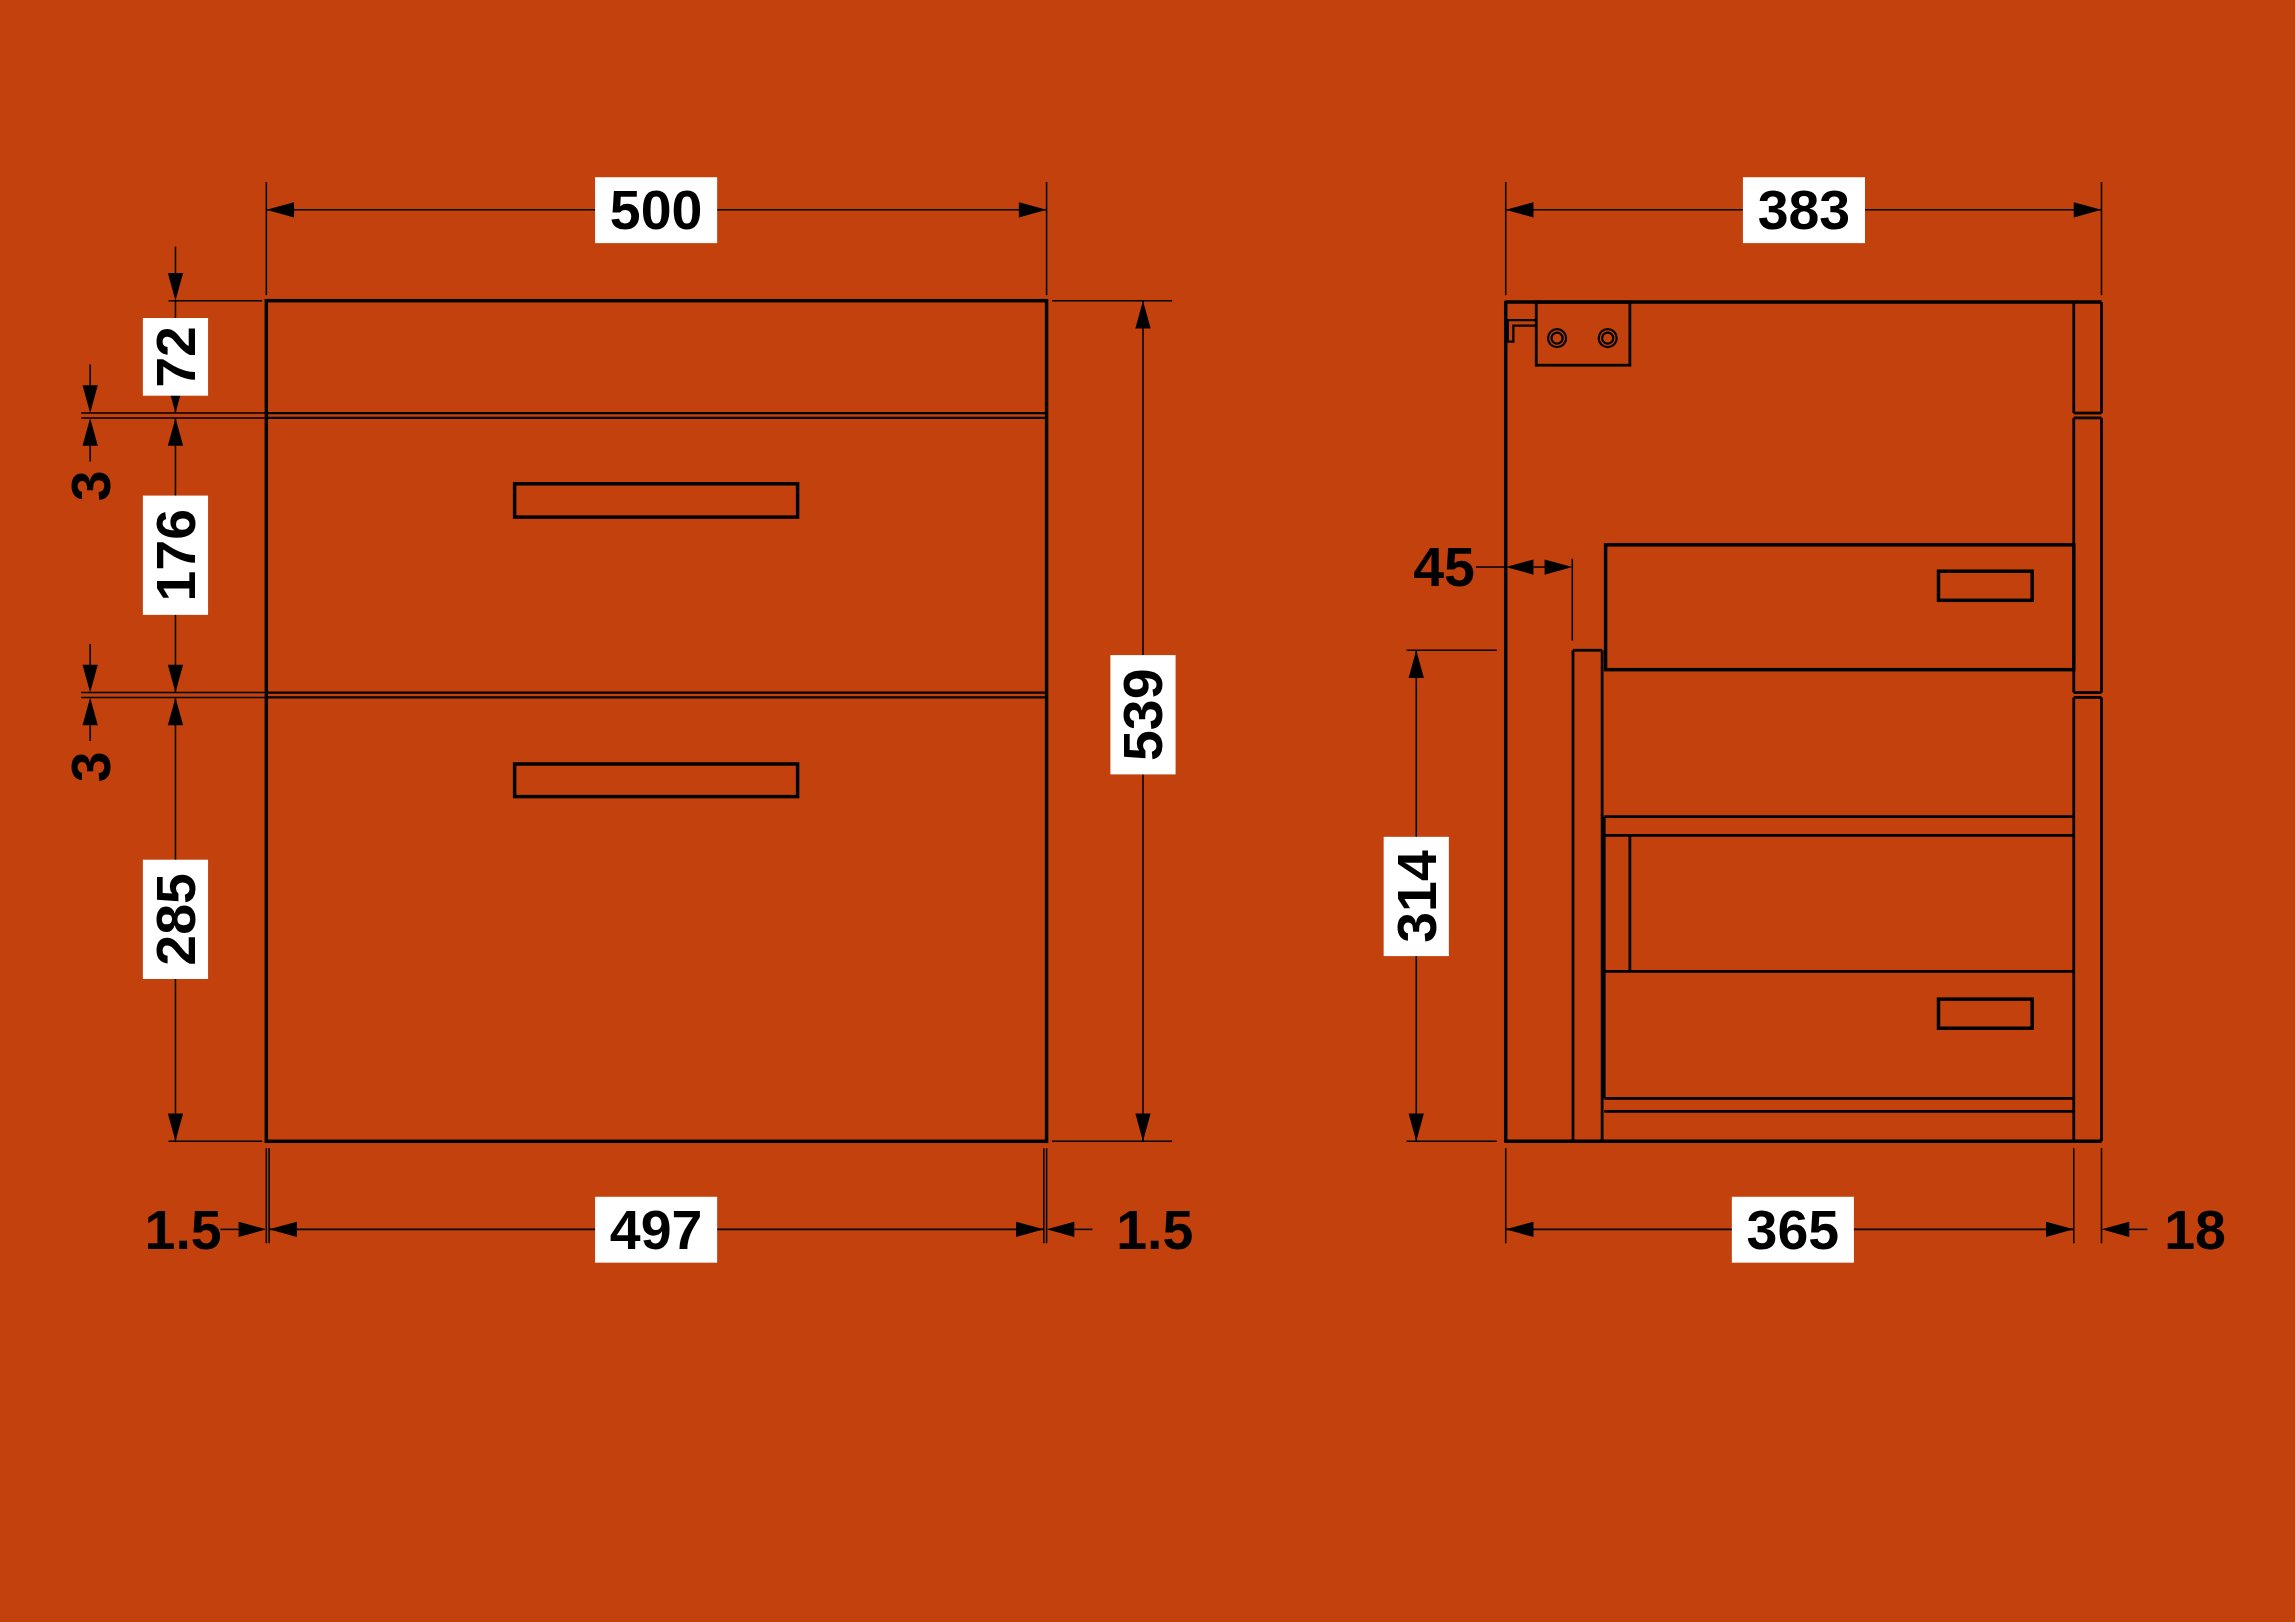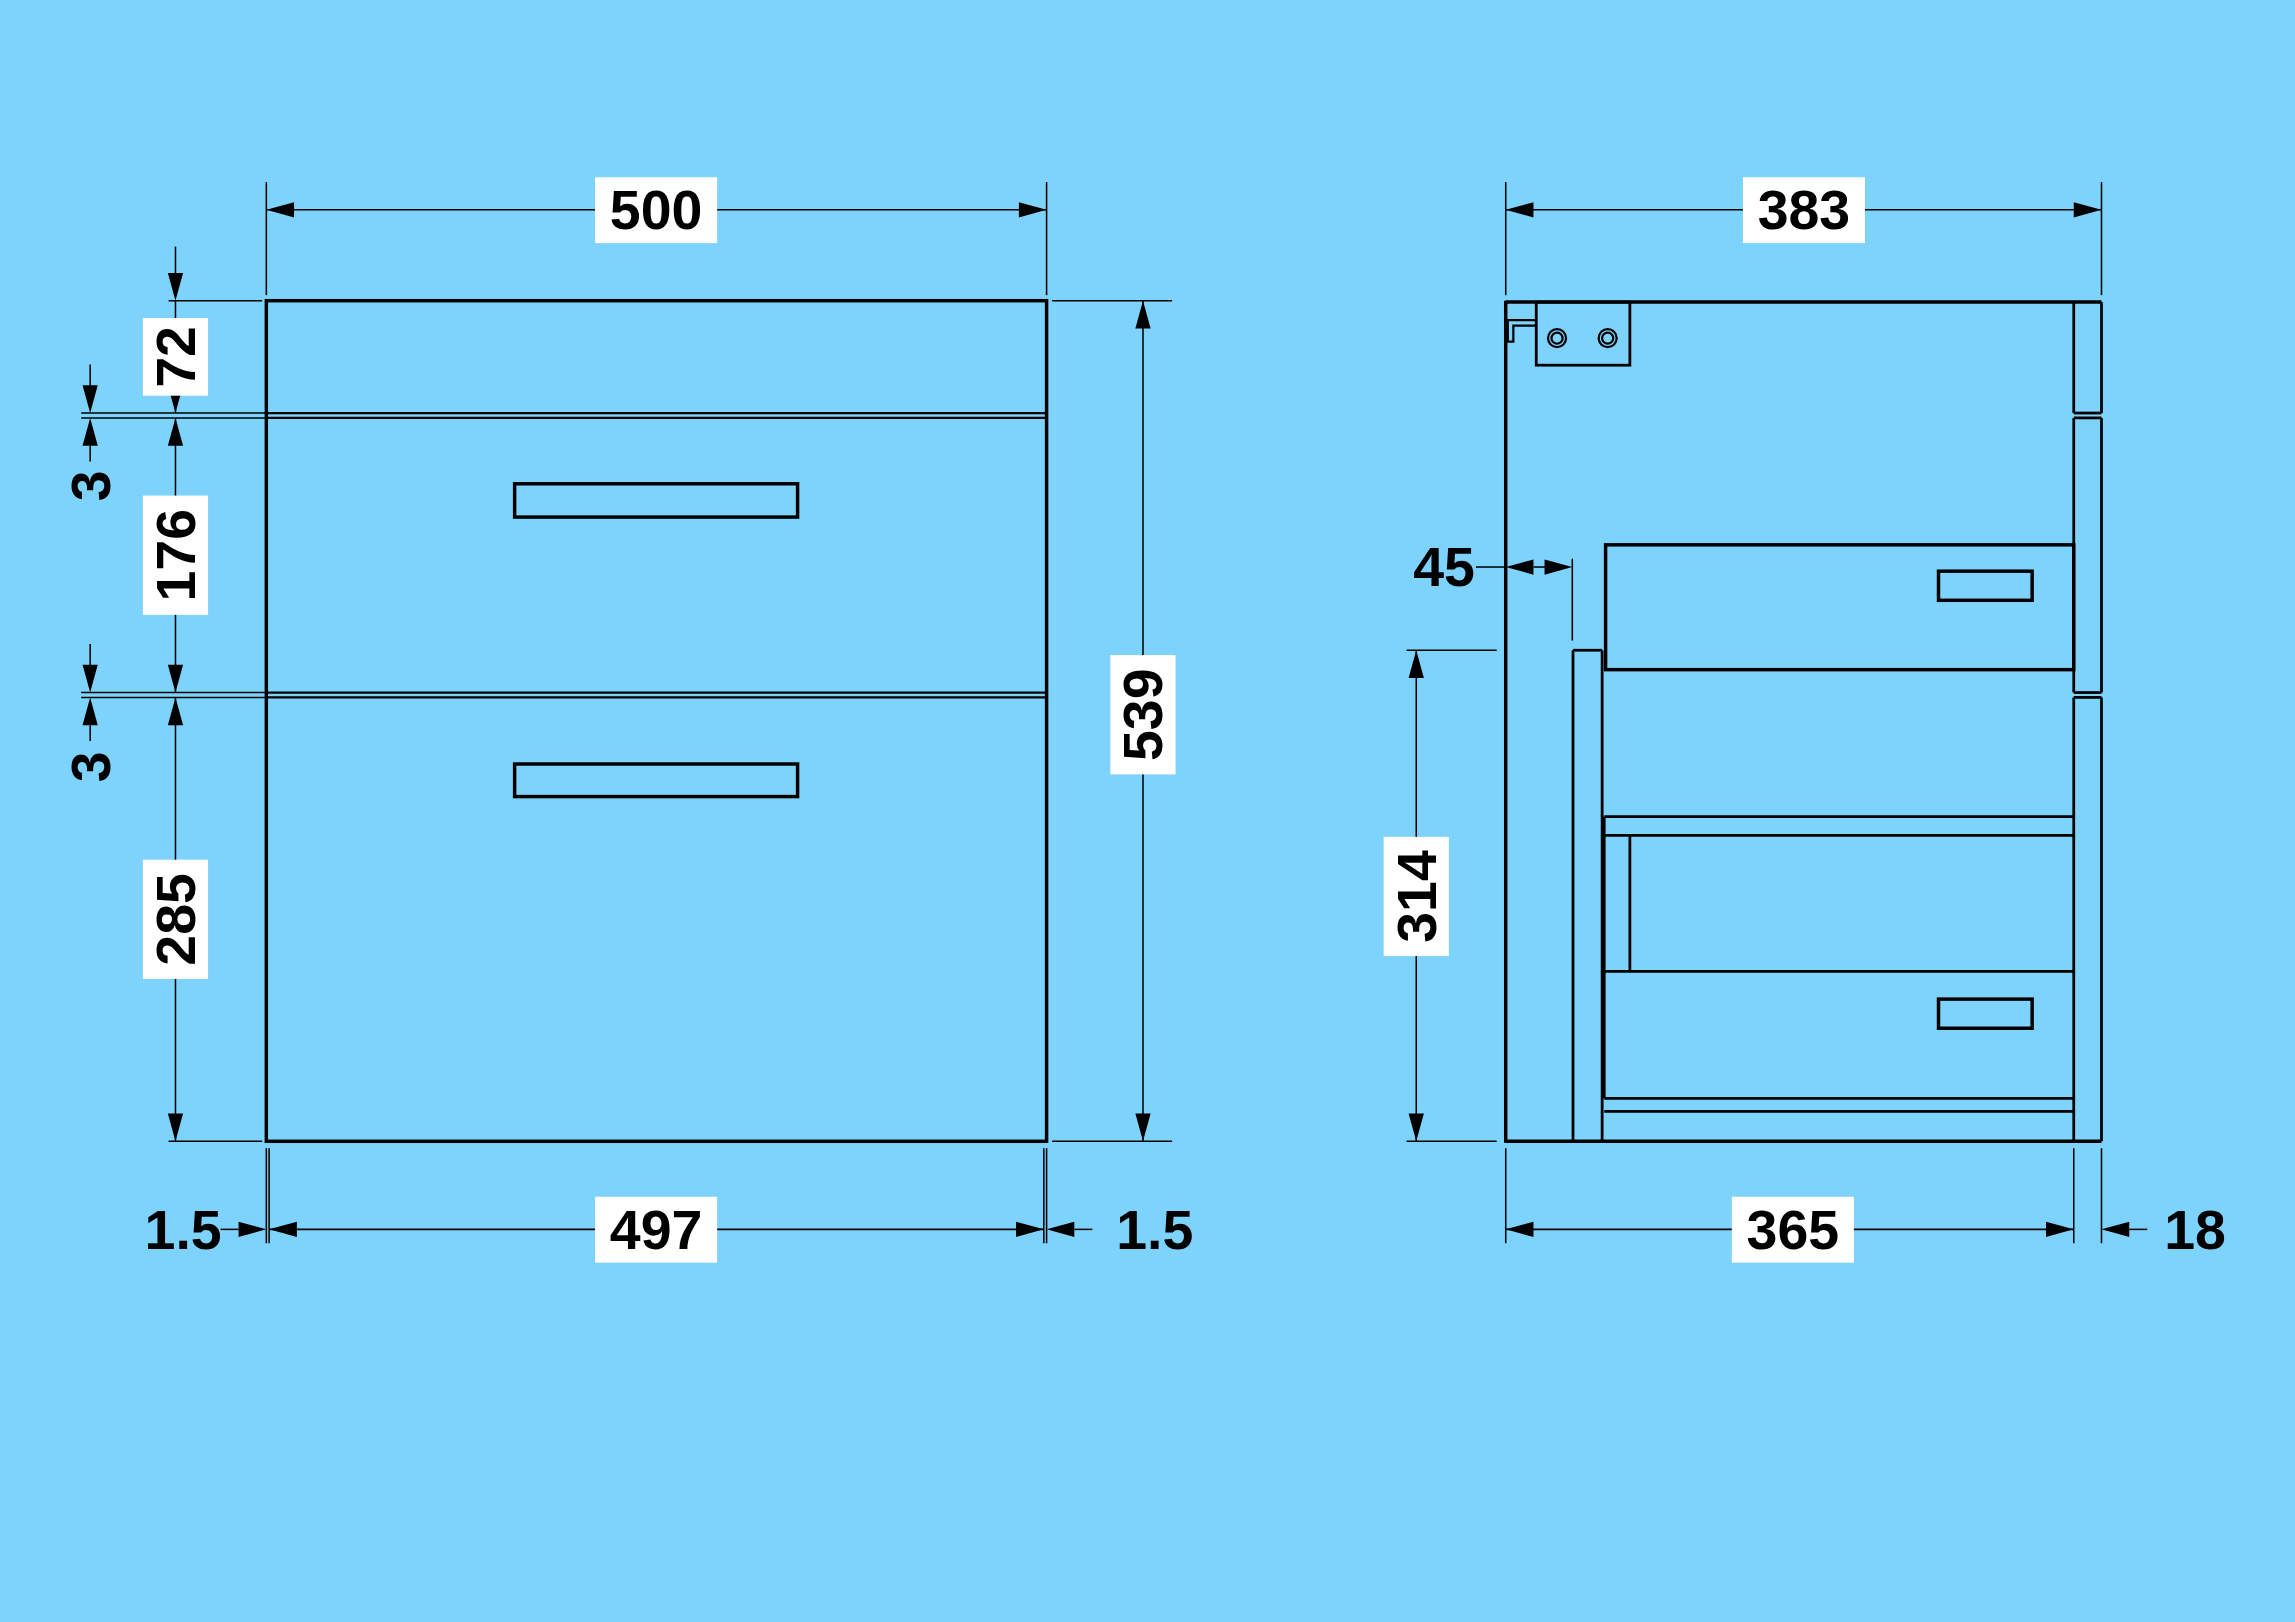--- a/index.html
+++ b/index.html
@@ -1,16 +1,16 @@
 <!DOCTYPE html>
 <html style="font-size:11px"><head>
 <meta charset="utf-8">
 <style>
   html,body{margin:0;padding:0;background:#ffffff;}
-  .page{position:relative;width:2295px;height:1623px;background:#7dd3fc;overflow:hidden;}
+  .page{position:relative;width:2295px;height:1623px;background:#c2410c;overflow:hidden;}
   svg{position:absolute;left:0;top:0;}
   .obj  {stroke:#000;stroke-width:5;fill:none;}
   .obj4 {stroke:#000;stroke-width:4;fill:none;}
   .obj3 {stroke:#000;stroke-width:3.2;fill:none;}
   .thin {stroke:#000;stroke-width:2.2;fill:none;}
   .arr  {fill:#000;stroke:none;}
   .dimtxt{font-family:"Liberation Sans",sans-serif;font-weight:bold;font-size:80px;fill:#000;
           text-anchor:middle;}
   .bg{fill:#ffffff;stroke:none;}
 </style>

